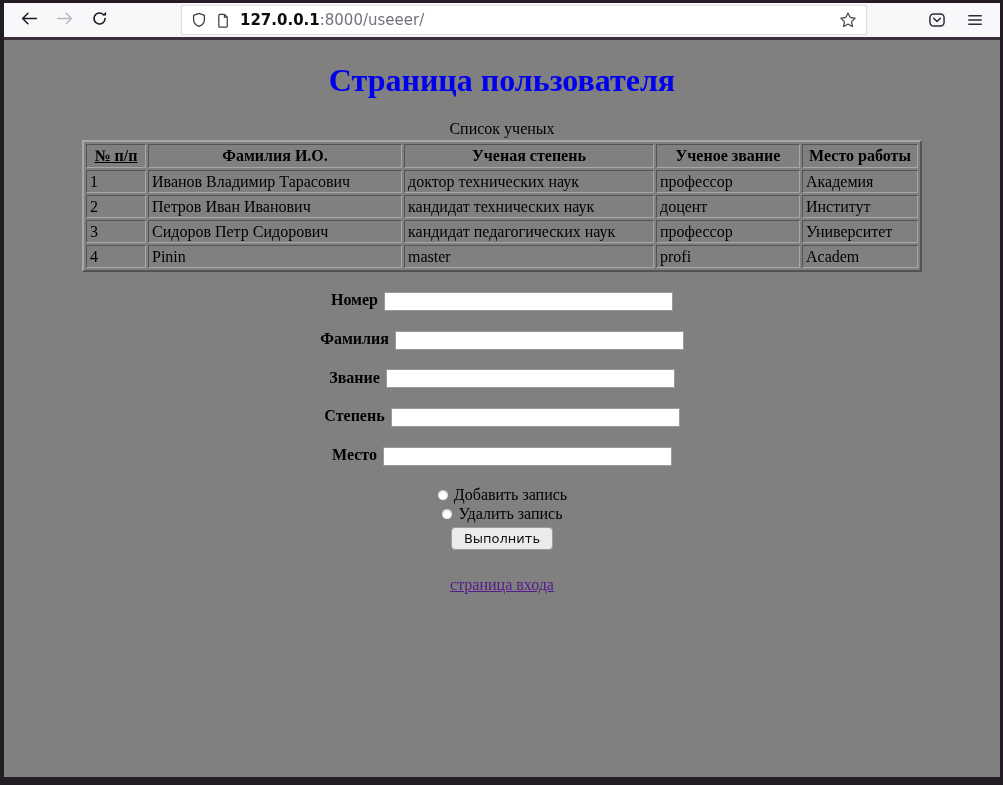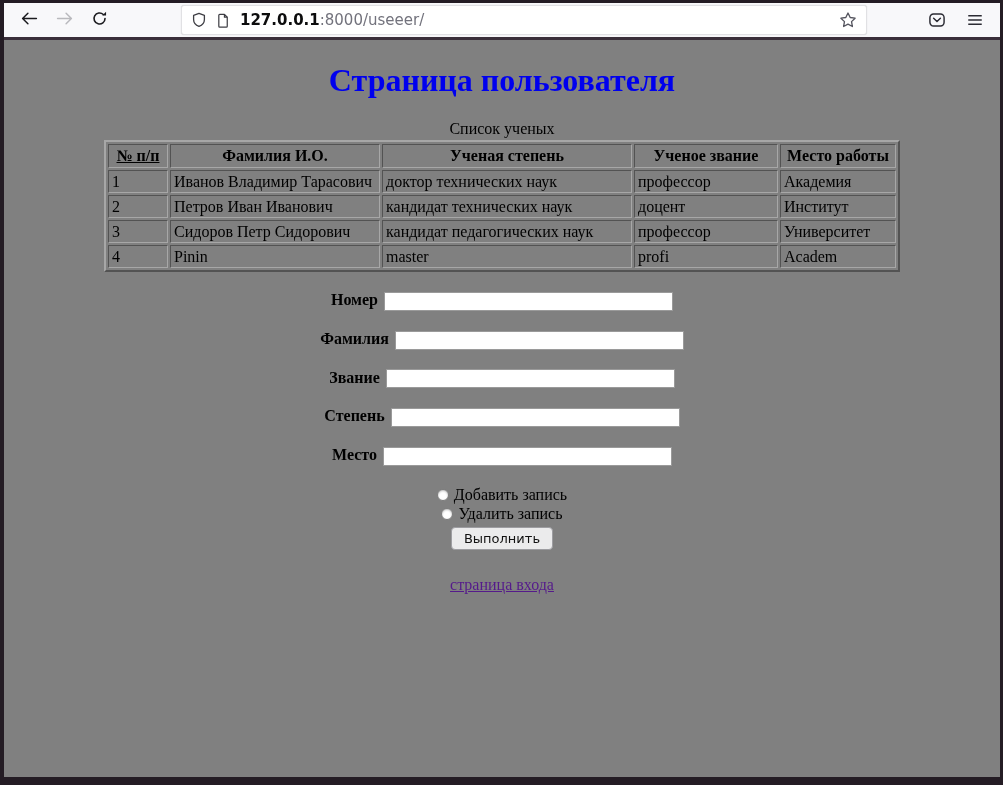--- a/index.html
+++ b/index.html
@@ -66,21 +66,21 @@
     border: 2px outset #a7a7a7;
     font-size: 16px;
   }
   table.info th, table.info td {
     border: 1px inset #a7a7a7;
     padding: 1px 3px;
   }
   table.info th { font-weight: bold; text-align: center; height: 24px; }
   table.info td { text-align: left; height: 23px; }
   table.info .c1 { width: 60px; text-decoration: underline; }
-  table.info .c2 { width: 210px; }
+  table.info .c2 { width: 254px; }
   table.info .c3 { width: 250px; }
   table.info .c4 { width: 144px; }
   table.info .c5 { width: 116px; }
 
   .frow { margin: 19px 0; font-size: 16px; }
   .frow label { margin-right: 6px; font-weight: bold; }
   .frow input {
     width: 289px; height: 19px; background: #ffffff;
     border: 1px solid #9a9a9a; vertical-align: middle;
     font-size: 14px; padding: 0 2px;

